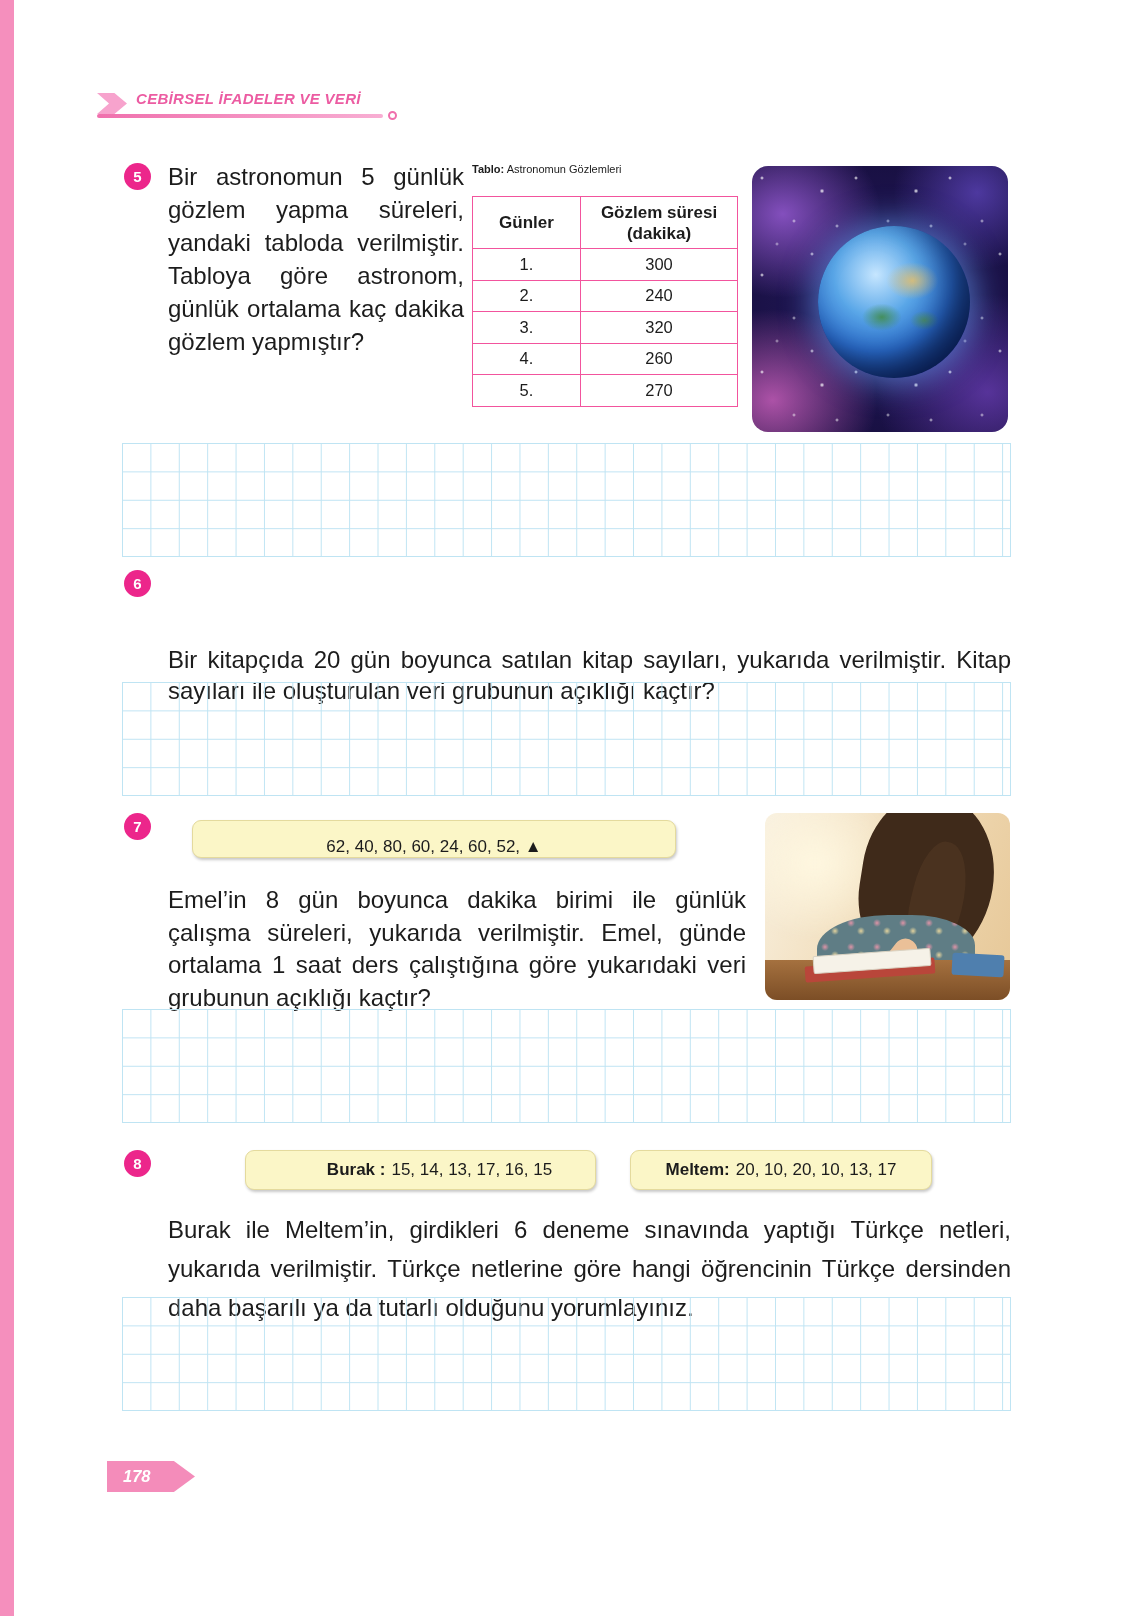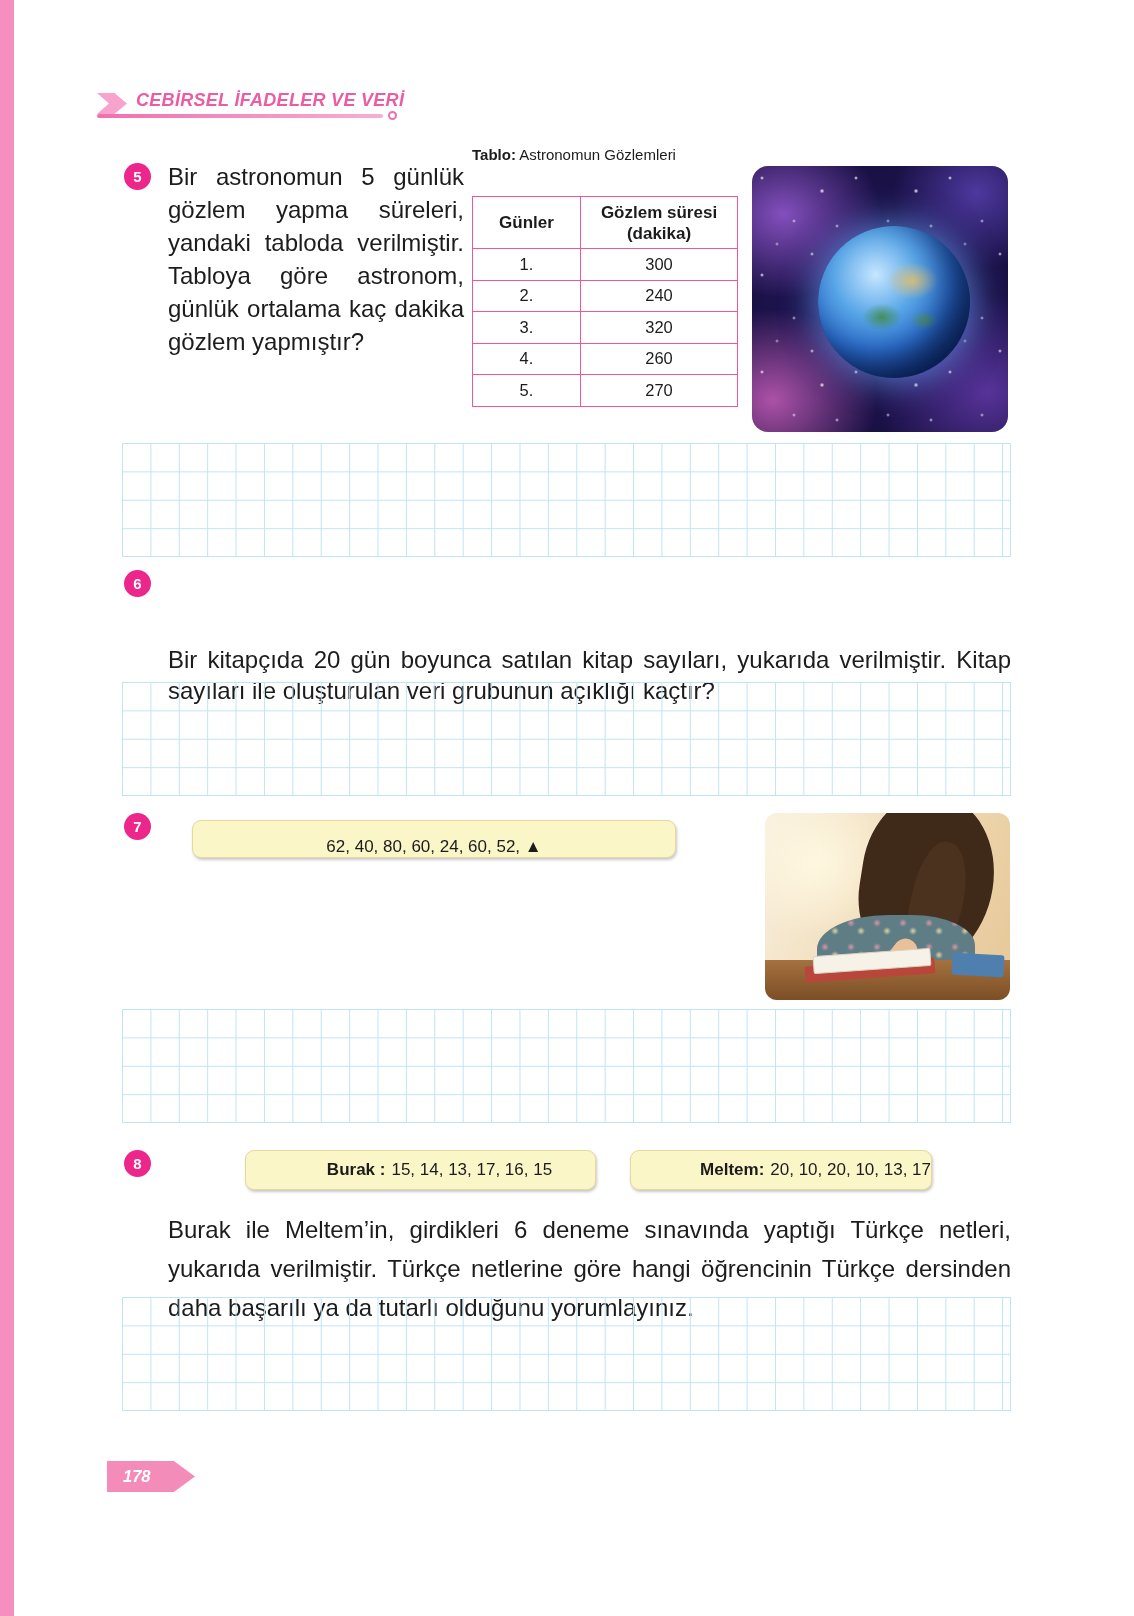--- a/index.html
+++ b/index.html
@@ -6,36 +6,36 @@
   html,body { background:#ffffff; }
   body { font-family:"Liberation Sans", sans-serif; color:#1c1c1c; }
   .page { position:relative; width:1134px; height:1616px; background:#ffffff; overflow:hidden; }
 
   
   .side-strip { position:absolute; left:0; top:0; width:14px; height:1616px; background:#f58fbd; }
 
   
   .chevron { position:absolute; left:97px; top:93px; width:30px; height:21px; background:#f7a3cd;
              clip-path:polygon(0 0, 58% 0, 100% 50%, 58% 100%, 0 100%, 40% 50%); }
-  .header-title { position:absolute; left:136px; top:90px; font-size:18px; font-weight:bold; font-style:italic;
+  .header-title { position:absolute; left:136px; top:90px; font-size:15px; font-weight:bold; font-style:italic;
                   color:#ec5ca2; letter-spacing:.3px; white-space:nowrap; }
   .header-underline { position:absolute; left:97px; top:114px; width:286px; height:3.5px; border-radius:2px;
                       background:linear-gradient(to right,#f070ad,#f8aed3); }
   .header-ring { position:absolute; left:388px; top:111px; width:9px; height:9px; border:2px solid #f070ad;
                  border-radius:50%; background:#fff; }
 
   
   .qbadge { position:absolute; width:27px; height:27px; border-radius:50%; background:#ec268b; color:#fff;
             font-weight:bold; font-size:15px; display:flex; align-items:center; justify-content:center; }
 
   
   .qtext { position:absolute; font-size:24px; line-height:31px; color:#1c1c1c; text-align:justify; }
 
   
-  .table-caption { position:absolute; left:472px; top:146px; font-size:15px; white-space:nowrap; }
+  .table-caption { position:absolute; left:472px; top:163px; font-size:11px; white-space:nowrap; }
   .table-caption b { font-weight:bold; }
   .obs-table { position:absolute; left:472px; top:196px; border-collapse:collapse; background:#fff; }
   .obs-table th, .obs-table td { border:1.6px solid #f2549d; text-align:center; vertical-align:middle;
                                  background:#fff; color:#1c1c1c; }
   .obs-table th { font-size:17px; font-weight:bold; height:52px; padding:2px 10px; line-height:21px; }
   .obs-table td { font-size:16.5px; height:31.5px; }
   .col-gun  { width:108px; }
   .col-sure { width:157px; }
 
   
@@ -169,20 +169,21 @@
 
   <div class="qbadge" style="left:124px; top:570px;">6</div>
   <div class="qtext" style="left:168px; top:620px; width:843px;margin-top:24px;">Bir kitapçıda 20 gün boyunca satılan kitap sayıları, yukarıda verilmiştir. Kitap sayıları ile oluşturulan veri grubunun açıklığı kaçtır?</div>
 
   <div class="work-grid" style="top:682px;"></div>
 
   <div class="qbadge" style="left:124px; top:813px;">7</div>
   <div class="data-box" style="left:192px; top:820px; width:484px; height:38px;align-items:flex-end;">
     <span>62, 40, 80, 60, 24, 60, 52, ▲</span>
   </div>
+  <div class="qtext" style="left:168px; top:884px; width:578px; line-height:32.5px;">Emel’in 8 gün boyunca dakika birimi ile günlük çalışma süreleri, yukarıda verilmiştir. Emel, günde ortalama 1 saat ders çalıştığına göre yukarıdaki veri grubunun açıklığı kaçtır?</div>
 
   <div class="study-img">
     <div class="si-glow"></div>
     <div class="si-face"></div>
     <div class="si-hair"></div>
     <div class="si-hair2"></div>
     <div class="si-shirt"></div>
     <div class="si-arm"></div>
     <div class="si-desk"></div>
     <div class="si-bookred"></div>
@@ -190,21 +191,21 @@
     <div class="si-bookblue"></div>
   </div>
 
   <div class="work-grid" style="top:1009px;"></div>
 
   <div class="qbadge" style="left:124px; top:1150px;">8</div>
   <div class="data-box" style="left:245px; top:1150px; width:351px; height:40px;padding-left:38px;">
     <b>Burak :</b>
       <span>15, 14, 13, 17, 16, 15</span>
   </div>
-  <div class="data-box" style="left:630px; top:1150px; width:302px; height:40px;justify-content:flex-end;">
+  <div class="data-box" style="left:630px; top:1150px; width:302px; height:40px;">
     <b>Meltem:</b>
       <span>20, 10, 20, 10, 13, 17</span>
   </div>
   <div class="qtext" style="left:168px; top:1210px; width:843px; line-height:39px;">Burak ile Meltem’in, girdikleri 6 deneme sınavında yaptığı Türkçe netleri, yukarıda verilmiştir. Türkçe netlerine göre hangi öğrencinin Türkçe dersinden daha başarılı ya da tutarlı olduğunu yorumlayınız.</div>
 
   <div class="work-grid" style="top:1297px;"></div>
 
   <div class="page-num-arrow">
     <span>178</span>
   </div>

